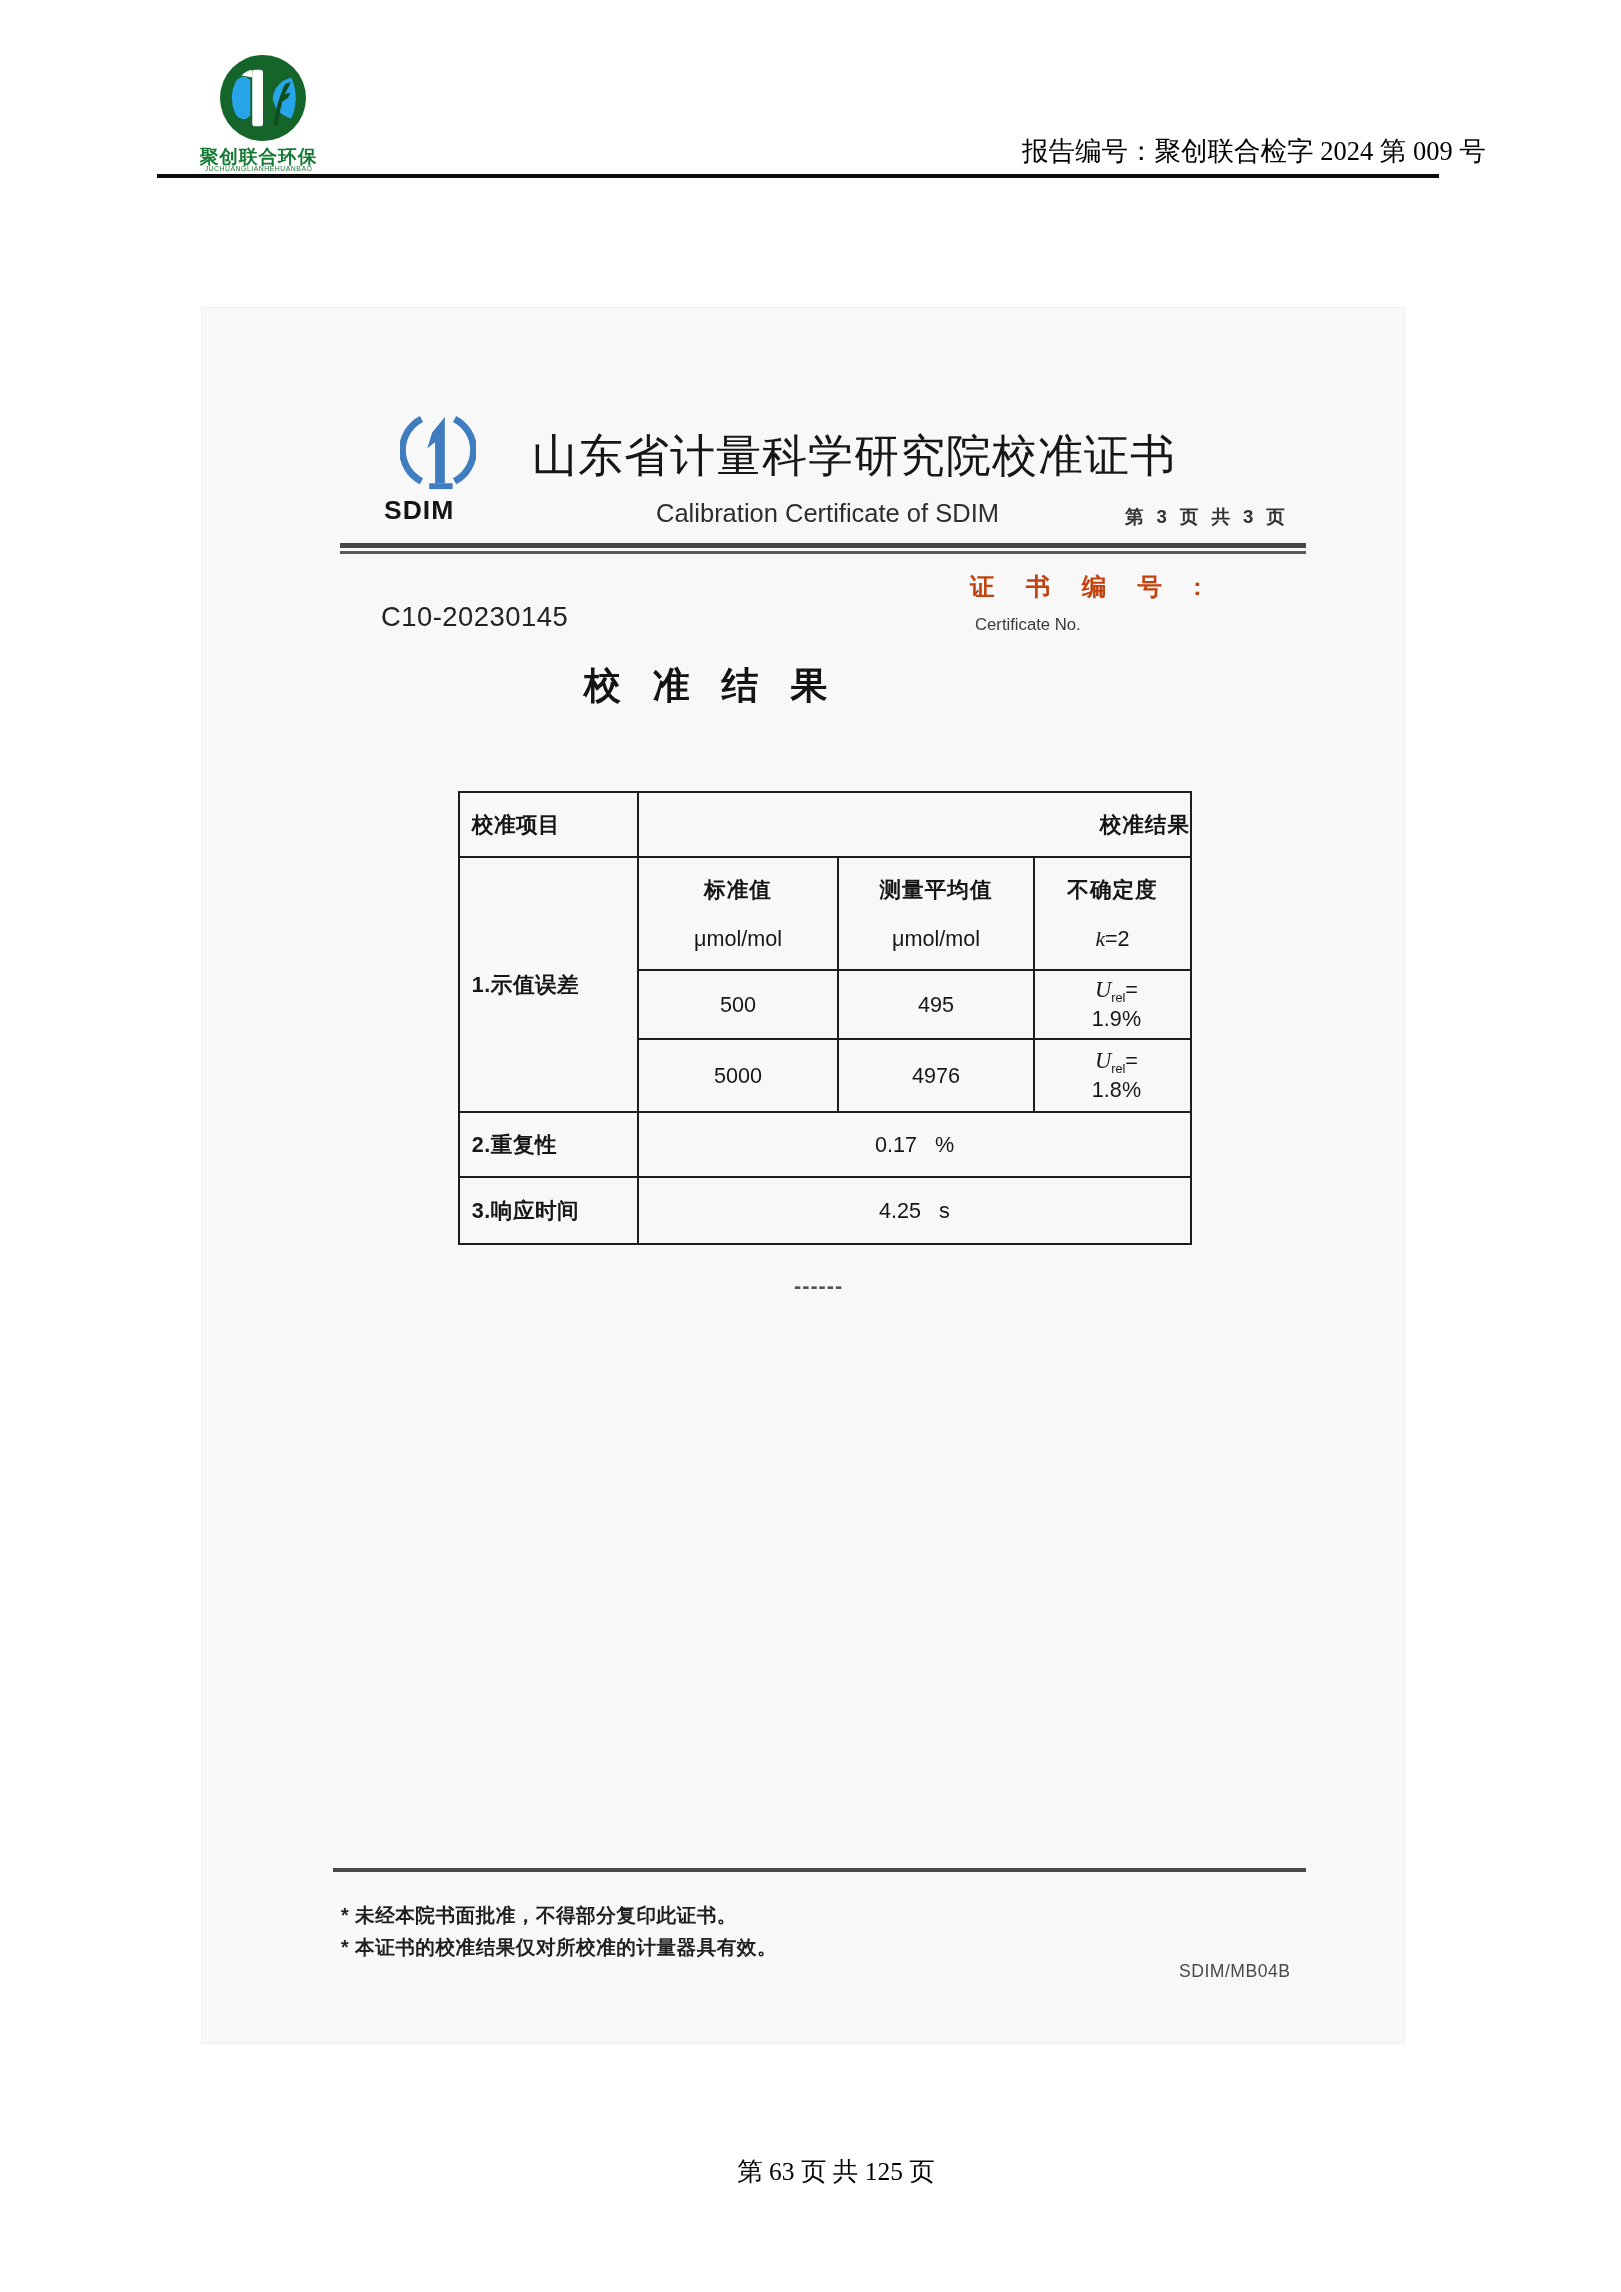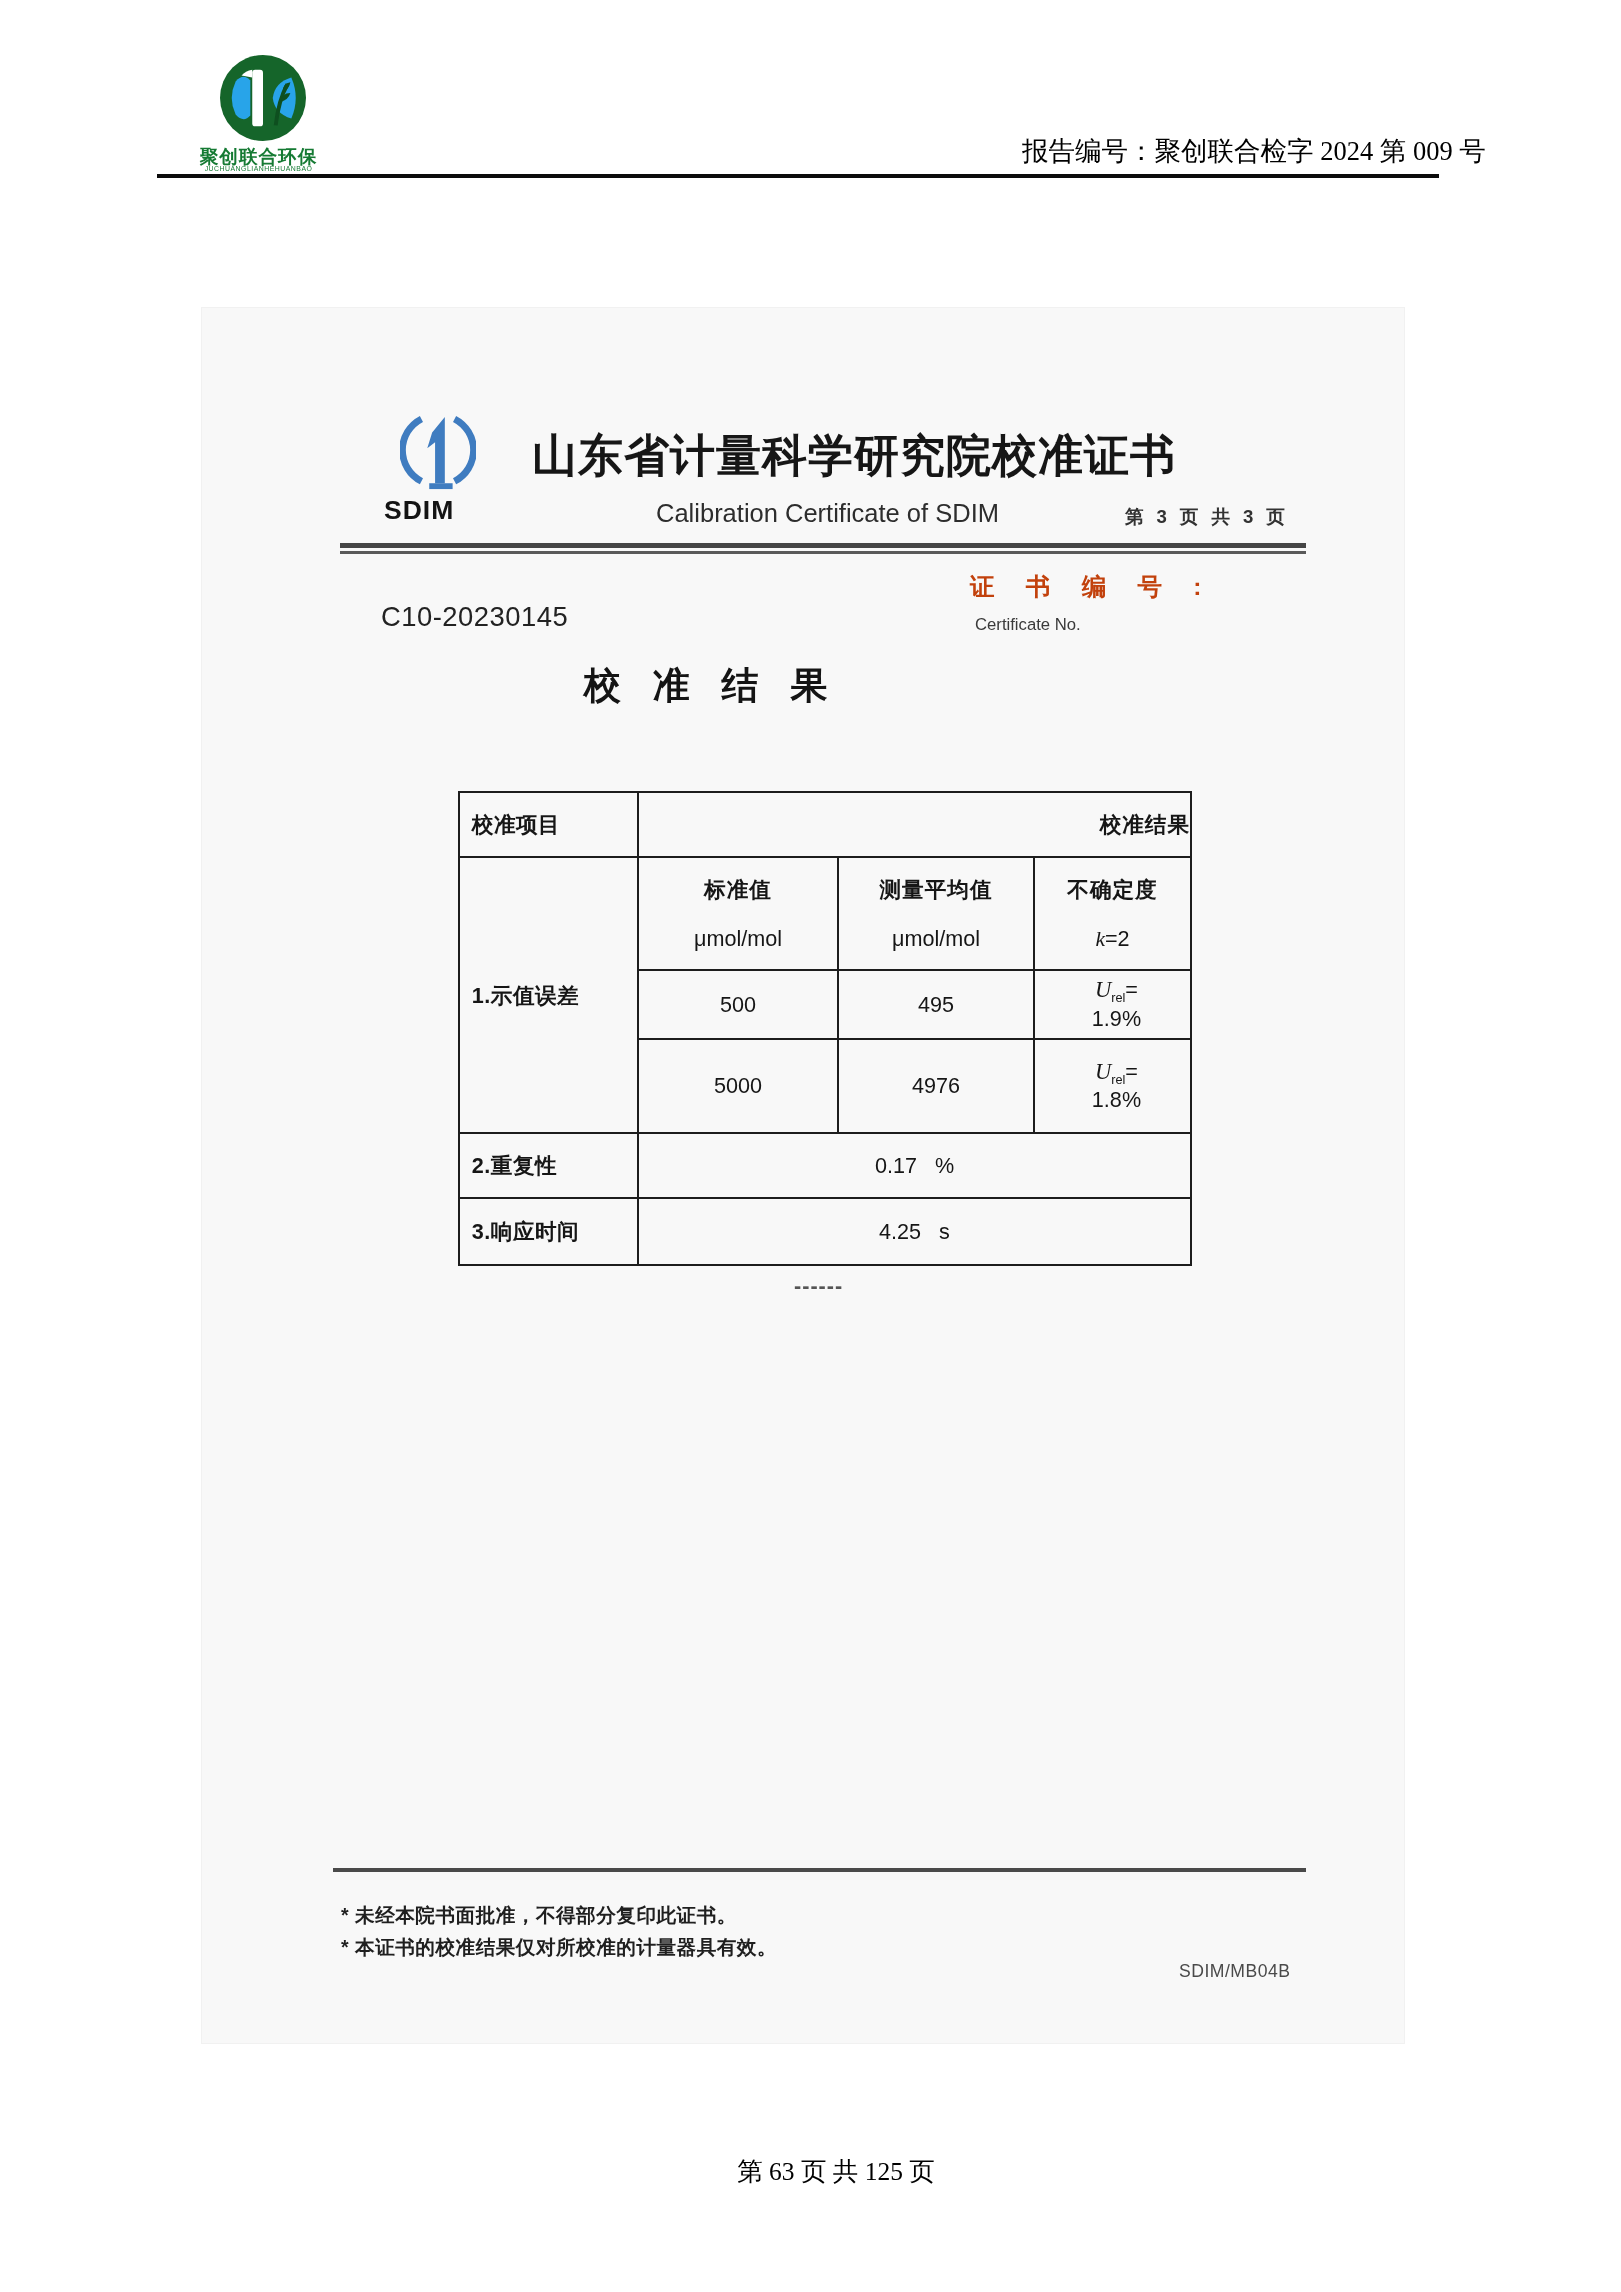--- a/index.html
+++ b/index.html
@@ -13,21 +13,21 @@
   .top-rule { top:174px; left:157px; width:1282px; height:3.9px; background:#0b0b0b; }
   .logo-mark { left:220px; top:55px; width:86px; height:86px; }
   .logo-cn { left:195px; top:144px; width:127px; text-align:center; font-size:18.6px; font-weight:bold; color:#157a33; letter-spacing:1px; white-space:nowrap; }
   .logo-en { left:195px; top:165px; width:127px; text-align:center; font-size:6.9px; color:#157a33; letter-spacing:0.5px; white-space:nowrap; }
 
   
   .cert-bg { left:201px; top:307px; width:1204px; height:1737px; background:#f8f8f8; box-shadow:inset 0 0 0 1px #f1f1f1; }
 
   .sdim-emblem { left:400px; top:413px; width:76px; height:82px; }
   .sdim-word { left:384px; top:495px; width:108px; text-align:left; font-size:26.5px; font-weight:bold; letter-spacing:1px; color:#141414; }
-  .cert-title-cn { left:532px; top:426px; font-size:45px; font-weight:bold; letter-spacing:1px; color:#161616; white-space:nowrap; }
+  .cert-title-cn { left:532px; top:426px; font-size:45px; font-weight:normal; letter-spacing:1px; color:#161616; white-space:nowrap; }
   .cert-title-en { left:617px; top:499px; width:421px; text-align:center; font-size:25.5px; color:#2d2d2d; white-space:nowrap; }
   .cert-page-info { left:1125px; top:504px; font-size:18.6px; font-weight:bold; color:#323232; letter-spacing:3.9px; white-space:nowrap; }
 
   .dbl-rule { left:340px; top:543px; width:966px; }
   .dbl-rule .l1 { height:4.9px; background:#454545; }
   .dbl-rule .l2 { height:2.9px; }
   .dbl-rule .l3 { height:2.9px; background:#5a5a5a; }
 
   .certno-cn { left:970px; top:570px; font-size:24.5px; font-weight:bold; letter-spacing:5.9px; color:#c2410c; white-space:pre; }
   .certno-en { left:975px; top:615px; font-size:16.7px; color:#3a3a3a; }
@@ -39,21 +39,21 @@
   
   .rtable { left:458px; top:791px; width:732px; border-collapse:collapse; table-layout:fixed; font-size:21.6px; color:#161616; }
   .rtable td { border:2px solid #1d1d1d; vertical-align:middle; }
   .rtable .outer-t { border-top-width:2.9px; } .rtable .outer-b { border-bottom-width:2.9px; }
   .rtable .outer-l { border-left-width:2.9px; } .rtable .outer-r { border-right-width:2.9px; }
   .rtable .thick-b { border-bottom-width:2.9px; }
   .rtable .lbl { text-align:left; padding-left:11.8px; font-weight:bold; letter-spacing:0.5px; }
   .rtable .ctr { text-align:center; }
   .rtable .hdr { font-weight:bold; text-align:right; letter-spacing:1px;padding-left:12px; }
   .r1 { height:65px; } .r2 { height:113px; } .r3 { height:69px; }
-  .r4 { height:94px; } .r5 { height:65px; } .r6 { height:67px; }
+  .r4 { height:73px; } .r5 { height:65px; } .r6 { height:67px; }
   .two-line { display:flex; flex-direction:column; justify-content:center; align-items:center; gap:21.6px; height:109px; }
   .two-line .t1 { font-weight:bold; letter-spacing:1px; }
   .two-line .t2 { font-weight:normal; }
   .ucell { display:flex; align-items:center; justify-content:space-between; padding:0 13.7px 0 21.6px;flex-direction:column; }
   .ucell i { font-family:"Liberation Serif","DejaVu Serif",serif; font-size:22.5px; }
   .ucell sub { font-size:12.7px; }
   .pre { white-space:pre; }
   .kexpr i { font-family:"Liberation Serif","DejaVu Serif",serif; }
 
   .dashes { left:794px; top:1273px; font-size:21.6px; font-weight:bold; color:#555555; letter-spacing:1px; }

